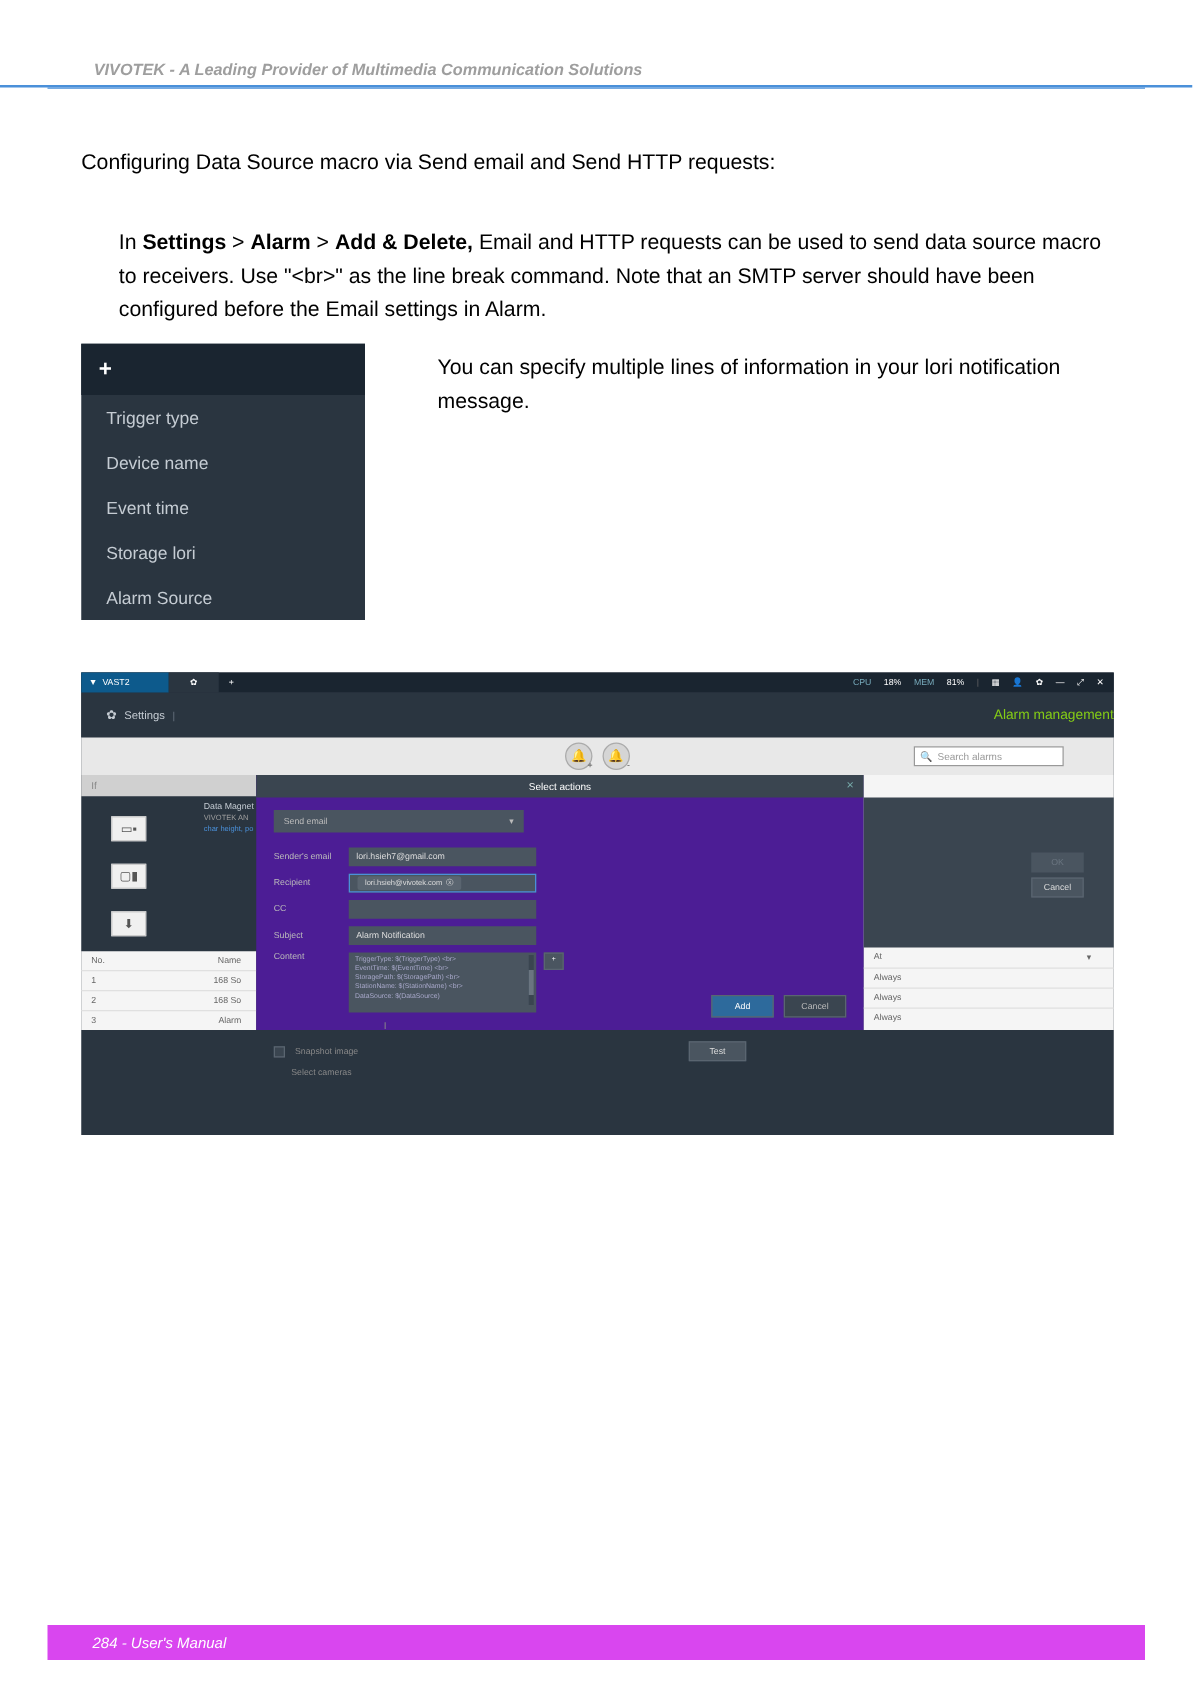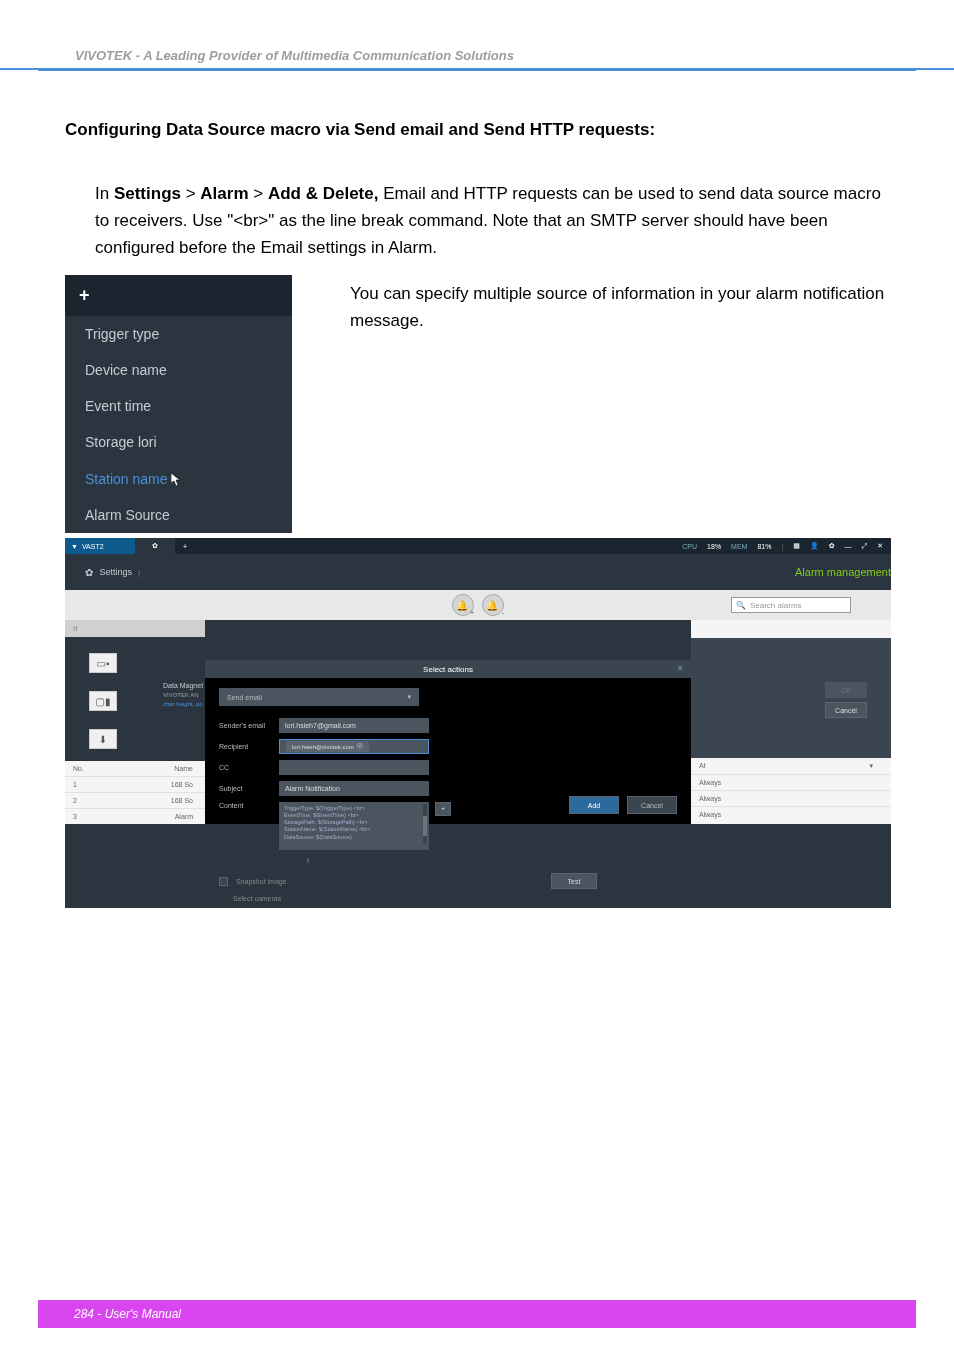--- a/index.html
+++ b/index.html
@@ -23,21 +23,21 @@
       left: 38px;
       top: 70px;
       width: 878px;
       border-top: 1px solid #4a90d9;
     }
     .content {
       padding: 50px 65px 0 65px;
     }
     .section-title {
       font-size: 17px;
-      font-weight: bold;
+      font-weight: normal;
       color: #000;
       margin-bottom: 40px;
     }
     .body-text {
       font-size: 17px;
       line-height: 1.6;
       color: #000;
       margin-left: 30px;
     }
     .body-text b { font-weight: bold; }
@@ -232,23 +232,22 @@
       display: flex;
       font-size: 7px;
       color: #666;
       padding: 4px 8px;
       border-top: 1px solid #e0e0e0;
     }
     .no-col { width: 40%; }
     .name-col { width: 60%; text-align: right; padding-right: 4px; }
     .dialog-column {
       width: 486px;
-      background: #000000;
-      position: relative;
-      margin-top: 40px;
+      background: #4c1d95;
+      position: relative;
     }
     .dialog-header {
       background: #3a4550;
       color: #fff;
       text-align: center;
       height: 18px;
       display: flex;
       align-items: center;
       justify-content: center;
       font-size: 8px;
@@ -511,36 +510,28 @@
 
 <div class="content">
   <div class="section-title">
     <span>Configuring Data Source macro via Send email and Send HTTP requests</span><span>:</span>
   </div>
   <div class="body-text">
     <span>In </span><b>Settings</b><span> &gt; </span><b>Alarm</b><span> &gt; </span><b>Add &amp; Delete,</b><span> Email and HTTP requests can be used to send data source macro to receivers. Use "&lt;br&gt;" as the line break command. Note that an SMTP server should have been configured before the Email settings in Alarm.</span>
   </div>
 </div>
 
-<div class="floating-text">You can specify multiple source of information in your alarm notification message.</div>
+<div class="floating-text">You can specify multiple lines of information in your lori notification message.</div>
 
 <div class="macro-panel">
   <div class="macro-plus">+</div>
   <div class="macro-item">Trigger type</div>
   <div class="macro-item">Device name</div>
   <div class="macro-item">Event time</div>
   <div class="macro-item">Storage lori</div>
-  <div class="macro-item highlight">
-    <span>Station name</span>
-    <span class="macro-cursor">
-      <svg width="12" height="14" viewBox="0 0 12 14">
-          <path d="M0,0 L0,10 L3,8 L5,13 L7,12 L5,7 L9,7 Z" fill="#fff" stroke="#000" stroke-width="0.6"></path>
-        </svg>
-    </span>
-  </div>
   <div class="macro-item">Alarm Source</div>
 </div>
 
 <div class="screenshot">
   <div class="app-tabs">
     <div class="app-tab-1">
       <span style="margin-right:4px;">▼</span>
       <span>VAST2</span>
     </div>
     <div class="app-tab-2">✿</div>

